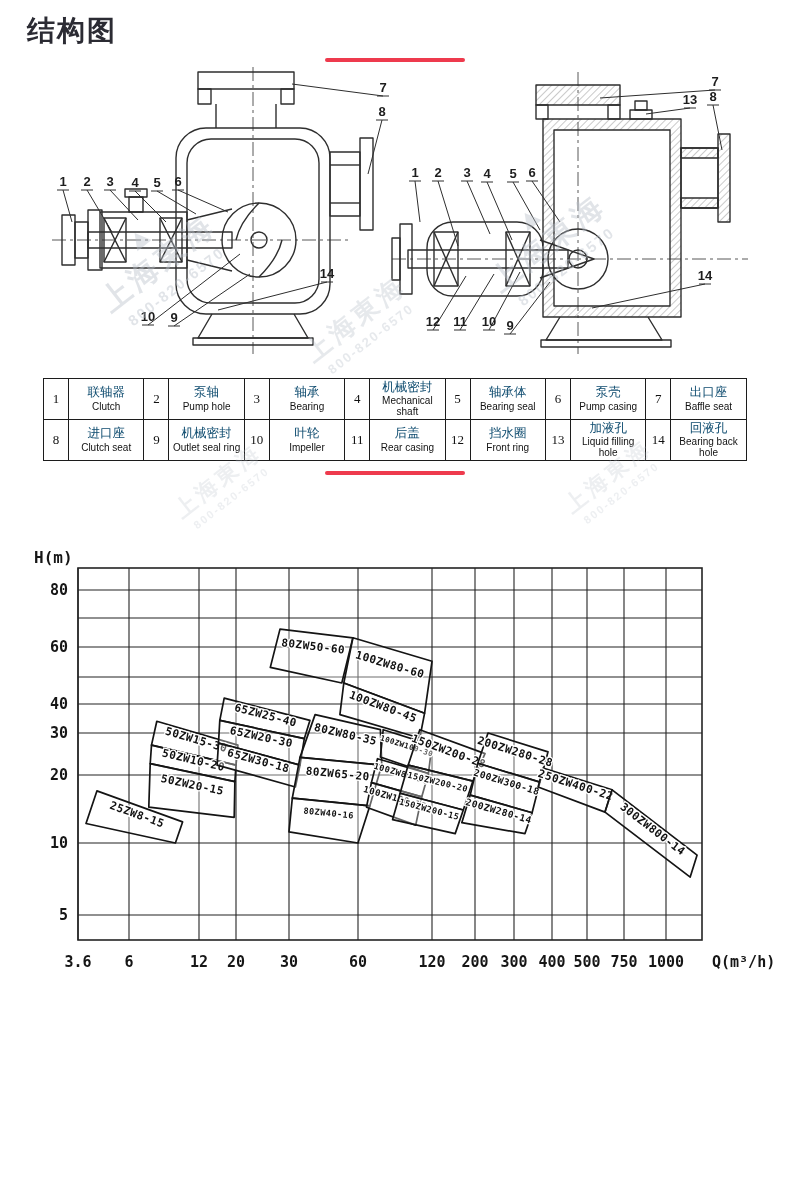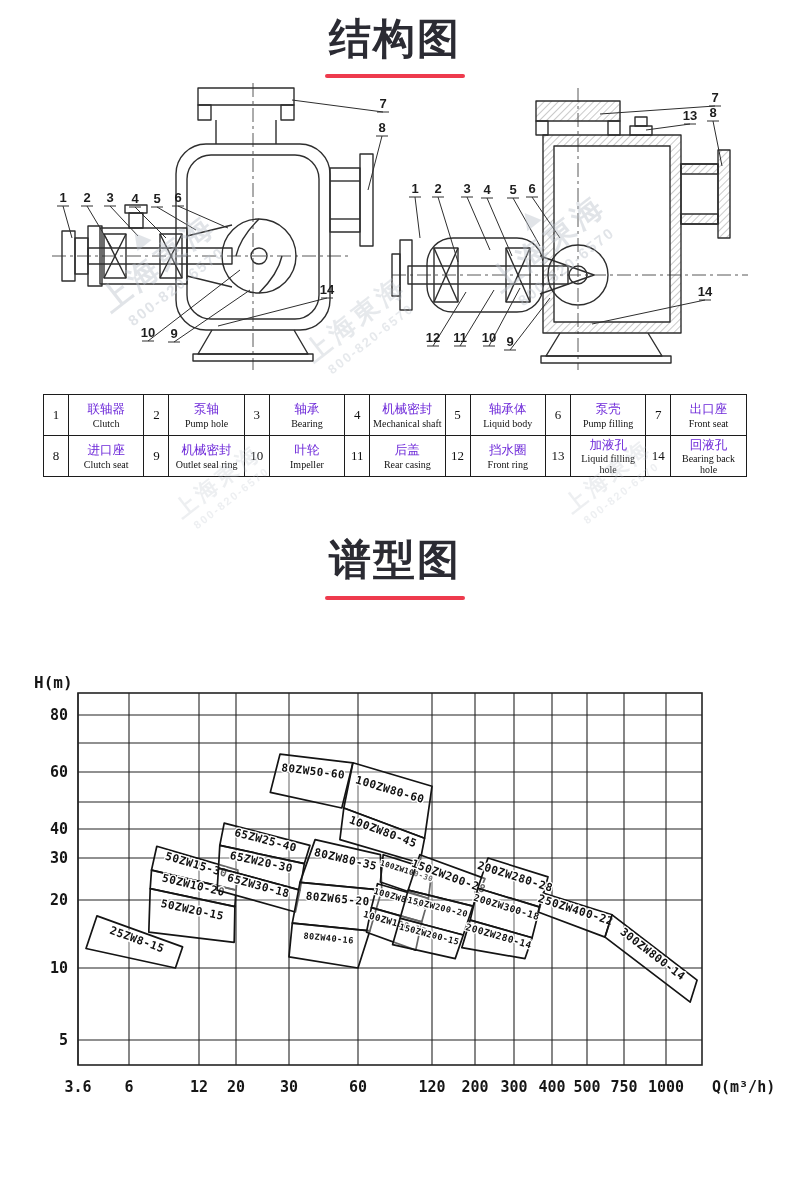--- a/index.html
+++ b/index.html
@@ -1,27 +1,27 @@
 <!DOCTYPE html>
 <html><head>
 <meta charset="utf-8">
 <style>
   html,body{margin:0;padding:0;background:#ffffff;}
   .page{position:relative;width:790px;height:1200px;overflow:hidden;background:#fff;
         font-family:"Liberation Sans", sans-serif;}
-  .sec-title{margin:0;padding-top:14px;text-align:center;font-size:42px;font-weight:700;
-             color:#2b2b33;letter-spacing:2px;line-height:1.2;}
+  .sec-title{margin:0;padding-top:14px;font-size:28px;font-weight:700;
+             color:#2b2b33;letter-spacing:2px;line-height:1.2;padding-left:27px;}
   .title-underline{width:140px;height:4px;border-radius:2px;margin:10px auto 0 auto;}
   #diagram-svg{display:block;margin-top:0;}
   #parts-table{border-collapse:collapse;table-layout:fixed;width:703px;margin:4px 0 0 43px;}
   #parts-table td{border:1.5px solid #1c1c1c;text-align:center;vertical-align:middle;
                   height:38px;padding:1px 1px;overflow:hidden;}
   #parts-table td.num{font-family:"Liberation Serif", serif;font-size:13px;color:#111;}
-  #parts-table .cn{font-family:"Liberation Serif", serif;font-size:12.5px;color:#6d28d9;line-height:1.25;}
-  #parts-table .en{font-family:Liberation Serif, serif;font-size:10px;color:#111;line-height:1.1;}
+  #parts-table .cn{font-family:"Liberation Serif", serif;font-size:12.5px;color:#0c4a6e;line-height:1.25;}
+  #parts-table .en{font-family:Liberation Sans, sans-serif;font-size:10px;color:#111;line-height:1.1;}
   #chart-svg{display:block;}
   .wm{position:absolute;transform:rotate(-38deg);opacity:.42;color:#b9c0ca;
       font-weight:700;text-align:center;pointer-events:none;z-index:5;}
   .wm .l1{letter-spacing:4px;}
   .wm .l2{letter-spacing:2px;}
   .wm .tri{width:0;height:0;border-left:9px solid transparent;border-right:9px solid transparent;
            border-bottom:16px solid #b9c0ca;margin:0 auto 2px auto;}
   svg text{user-select:none;}
 </style>
 </head>
@@ -239,31 +239,31 @@
             <div class="en">Bearing</div>
           </td>
           <td class="num">4</td>
           <td>
             <div class="cn">机械密封</div>
             <div class="en">Mechanical shaft</div>
           </td>
           <td class="num">5</td>
           <td>
             <div class="cn">轴承体</div>
-            <div class="en">Liquid body</div>
+            <div class="en">Bearing seal</div>
           </td>
           <td class="num">6</td>
           <td>
             <div class="cn">泵壳</div>
-            <div class="en">Pump filling</div>
+            <div class="en">Pump casing</div>
           </td>
           <td class="num">7</td>
           <td>
             <div class="cn">出口座</div>
-            <div class="en">Front seat</div>
+            <div class="en">Baffle seat</div>
           </td>
         </tr>
         <tr>
           <td class="num">8</td>
           <td>
             <div class="cn">进口座</div>
             <div class="en">Clutch seat</div>
           </td>
           <td class="num">9</td>
           <td>
@@ -292,21 +292,20 @@
           </td>
           <td class="num">14</td>
           <td>
             <div class="cn">回液孔</div>
             <div class="en">Bearing back hole</div>
           </td>
         </tr>
       </tbody>
   </table>
 
-  <h1 class="sec-title" style="margin-top:44px;">谱型图</h1>
   <div class="title-underline" id="underline-2" style="background: rgb(238, 58, 77);"></div>
 
   <svg id="chart-svg" viewBox="0 720 790 480" width="790" height="480" style="margin-top:60px;">
       <g stroke="#232323" stroke-width="1.1">
         <line x1="78" y1="775" x2="702" y2="775"></line>
         <line x1="78" y1="803" x2="702" y2="803"></line>
         <line x1="78" y1="832" x2="702" y2="832"></line>
         <line x1="78" y1="862" x2="702" y2="862"></line>
         <line x1="78" y1="889" x2="702" y2="889"></line>
         <line x1="78" y1="918" x2="702" y2="918"></line>

